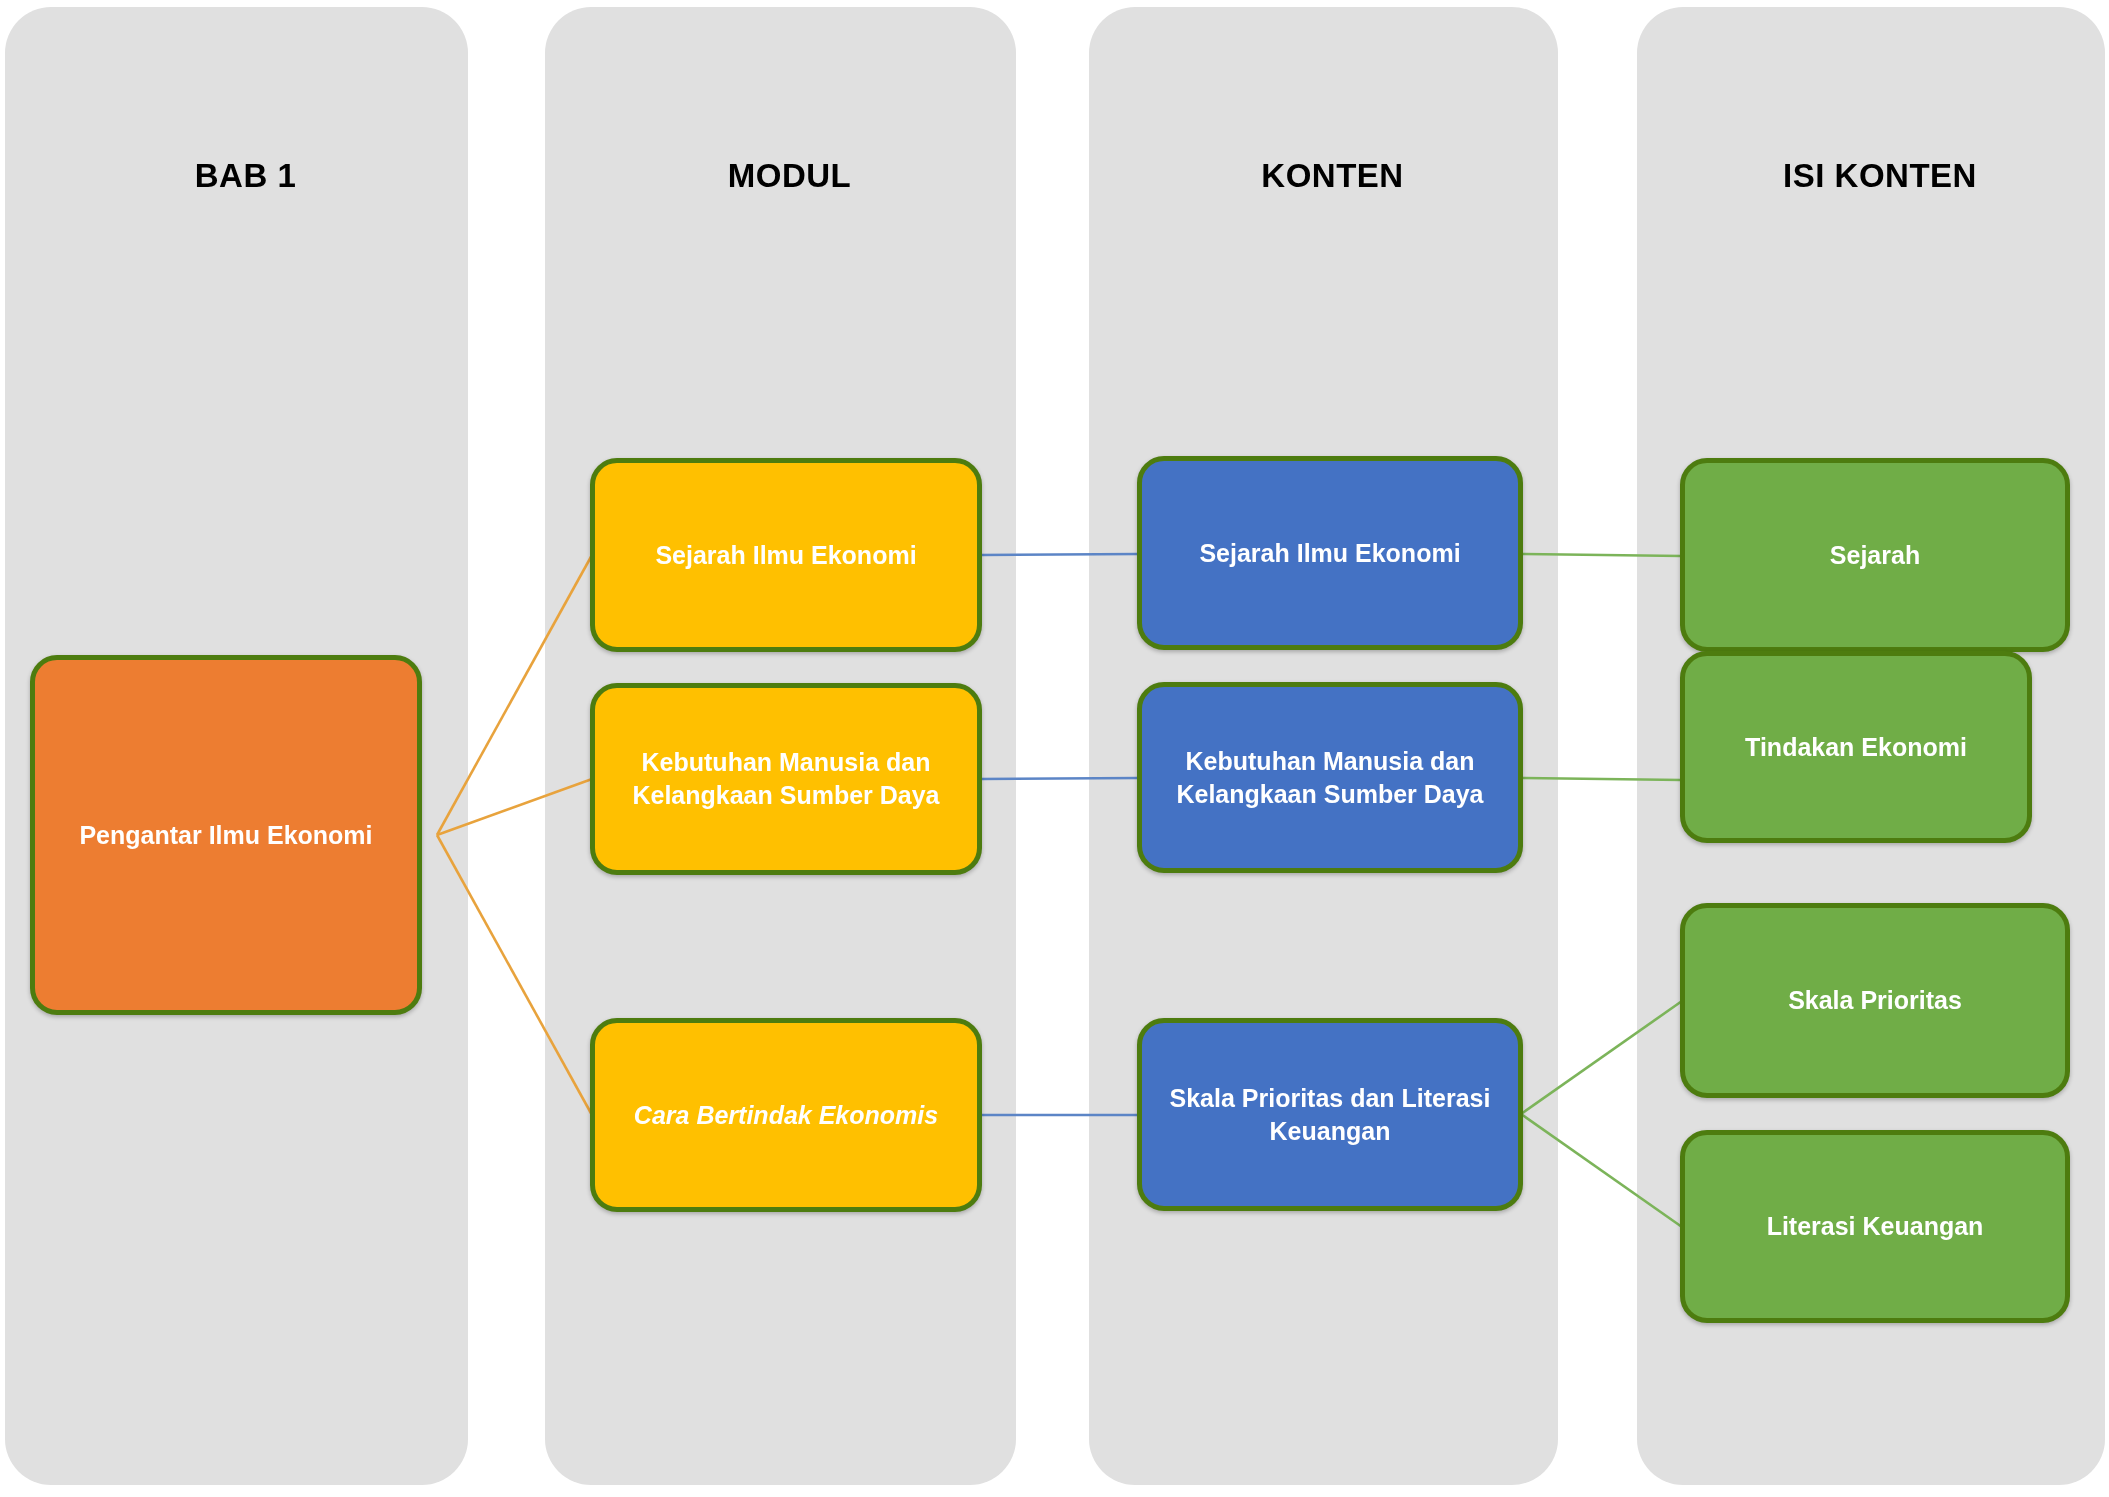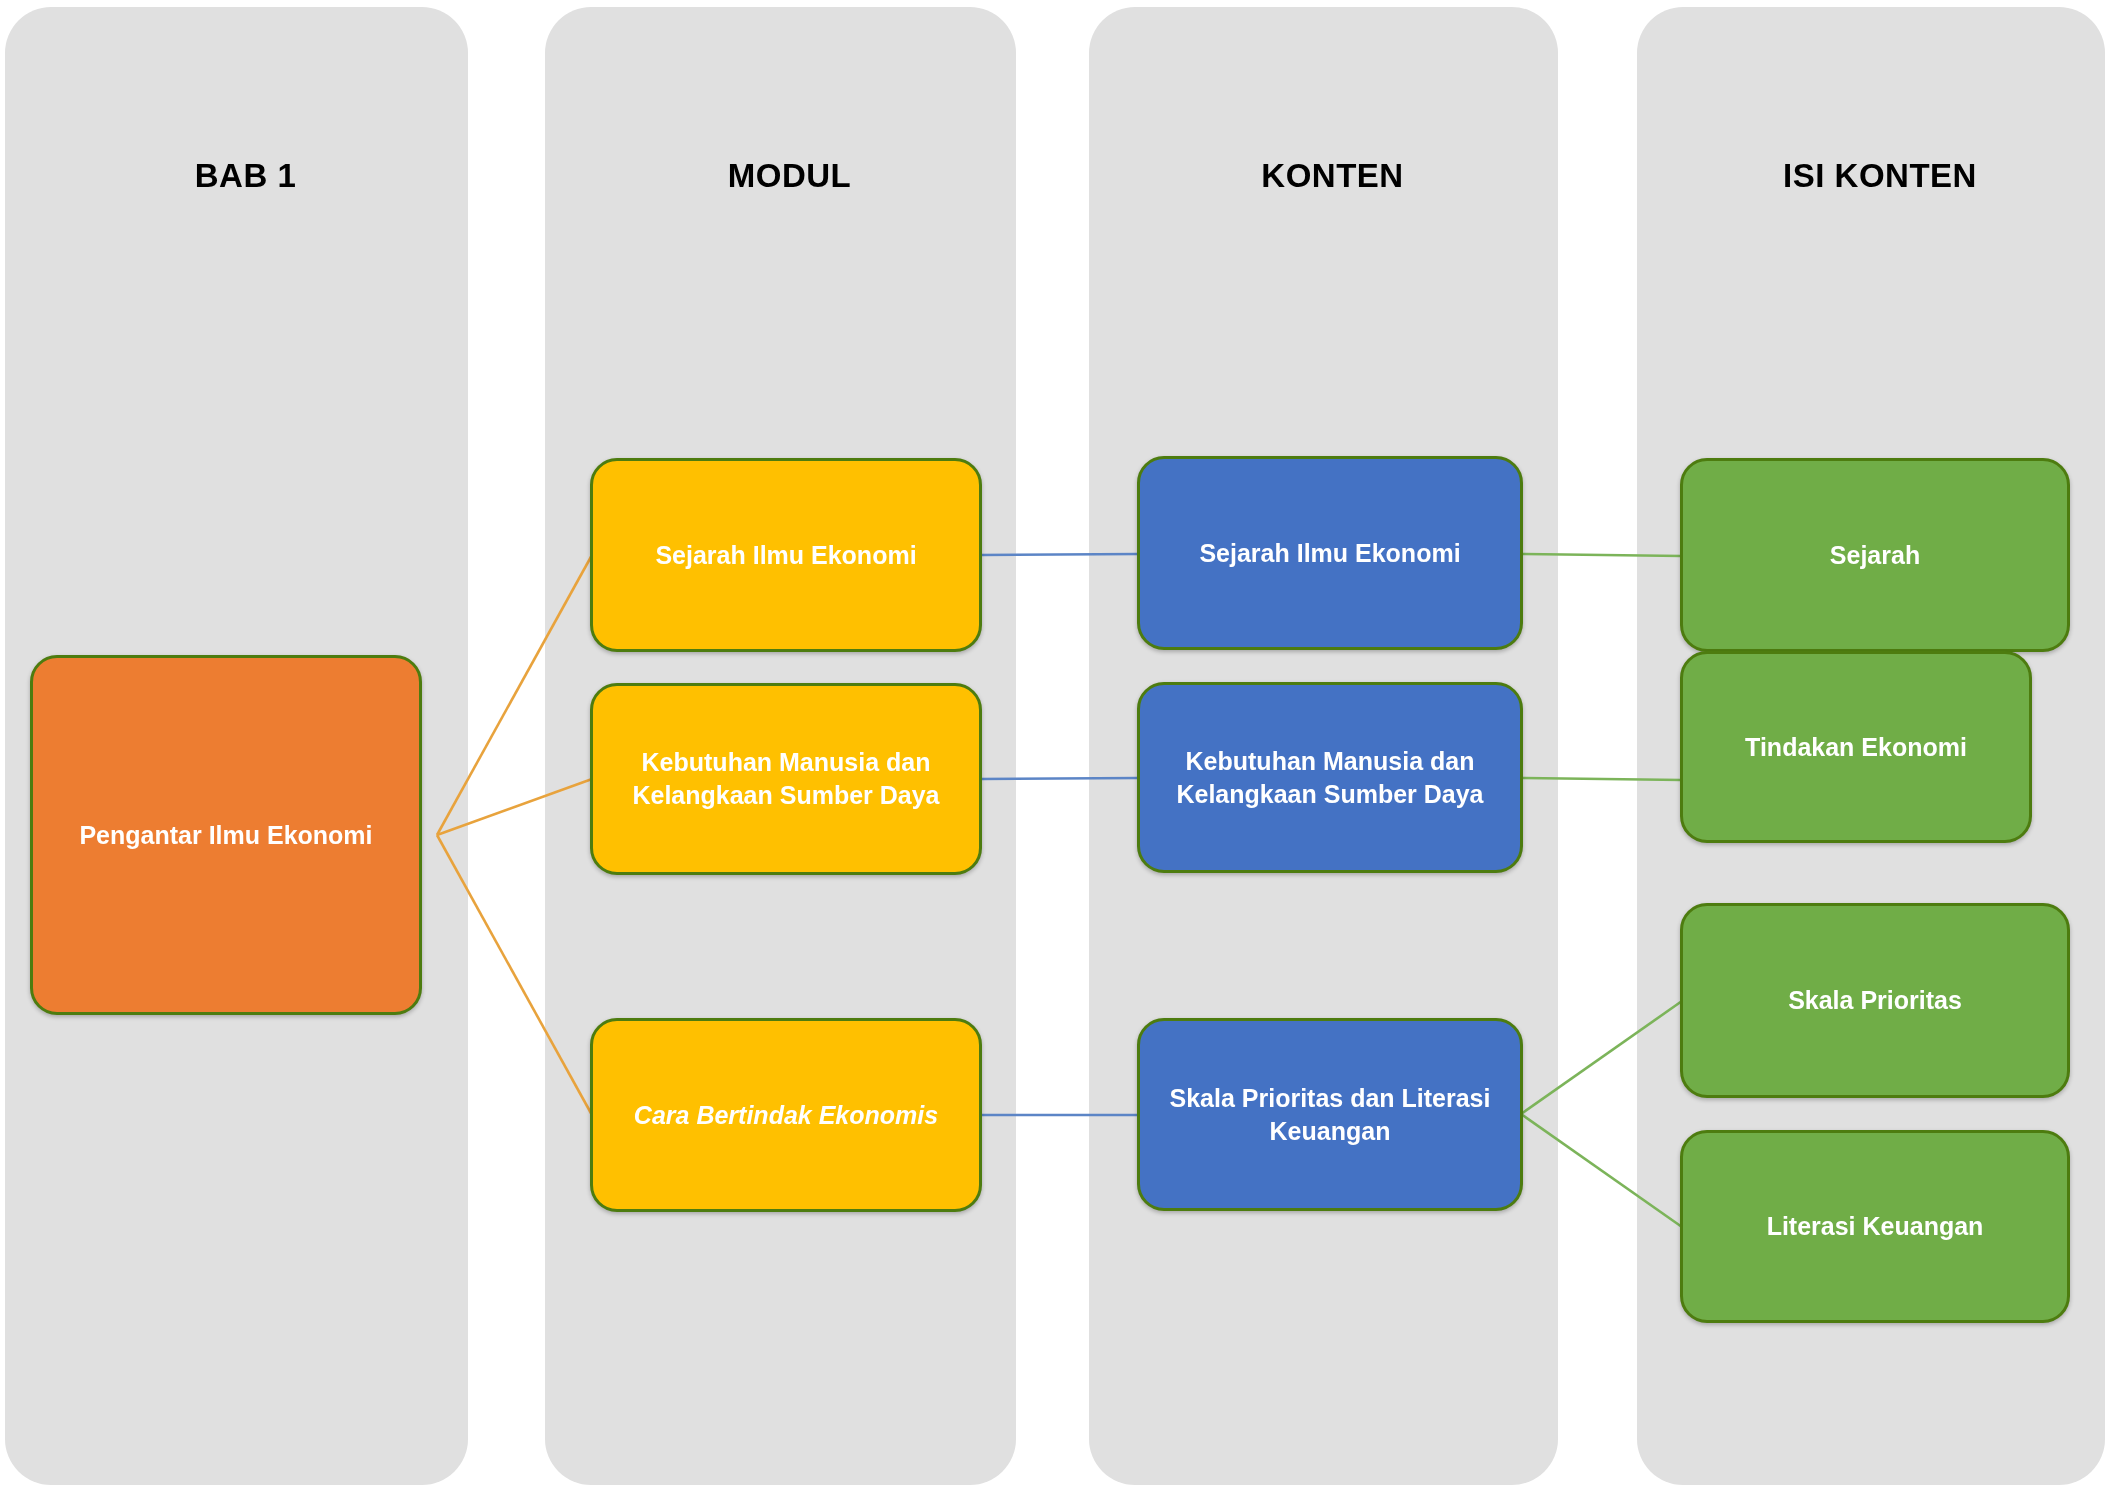--- a/index.html
+++ b/index.html
@@ -41,21 +41,21 @@
     left:0; top:0;
     z-index:2;
   }
   .line-gold {stroke:#E8A33D;stroke-width:2.6;fill:none;}
   .line-blue {stroke:#5C85C6;stroke-width:2.6;fill:none;}
   .line-green{stroke:#7CB45A;stroke-width:2.6;fill:none;}
 
   .node{
     position:absolute;
     box-sizing:border-box;
-    border:3px solid #4d7c0f;
+    border:5px solid #4d7c0f;
     border-radius:27px;
     display:flex;
     align-items:center;
     justify-content:center;
     text-align:center;
     color:#ffffff;
     font-weight:bold;
     font-size:25px;
     line-height:1.32;
     white-space:pre-line;

